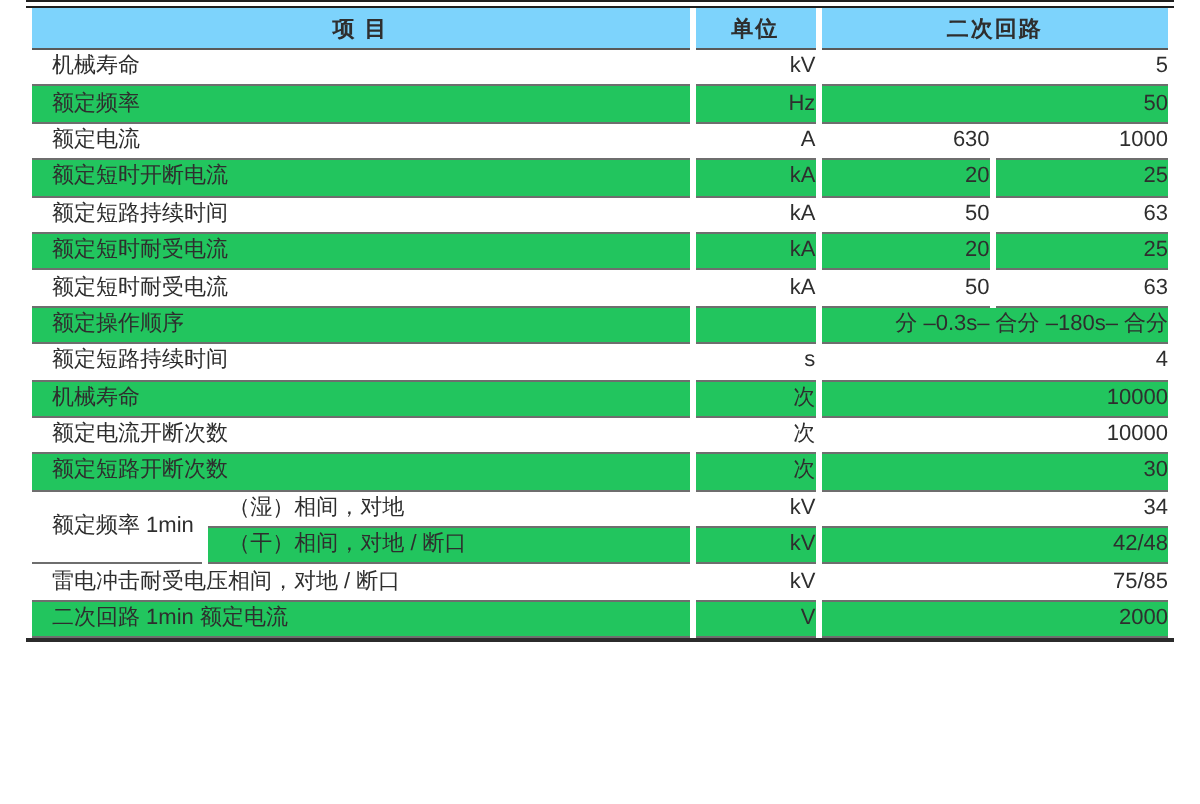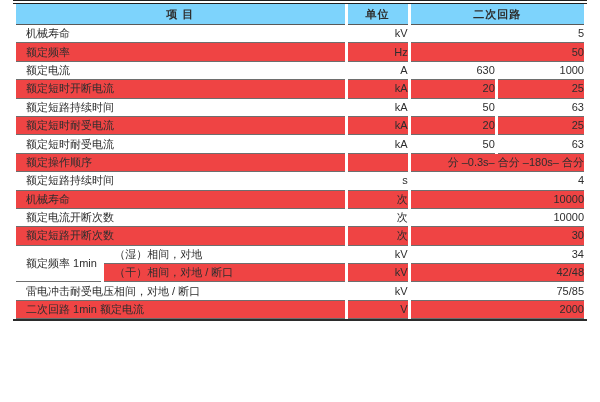--- a/index.html
+++ b/index.html
@@ -43,21 +43,21 @@
     line-height:13px;
     text-align:right;
     padding:0;
     overflow:hidden;
     white-space:nowrap;
   }
   td.item{
     text-align:left;
     padding-left:10px;
   }
-  tr.stripe td{background:#ef4444;}
+  tr.stripe td{background:#22c55e;}
   td.group{background:#ffffff;}
 </style>
 </head>
 <body>
 
 <div>
 
   <div class="table-wrap">
     <table>
       <colgroup>

